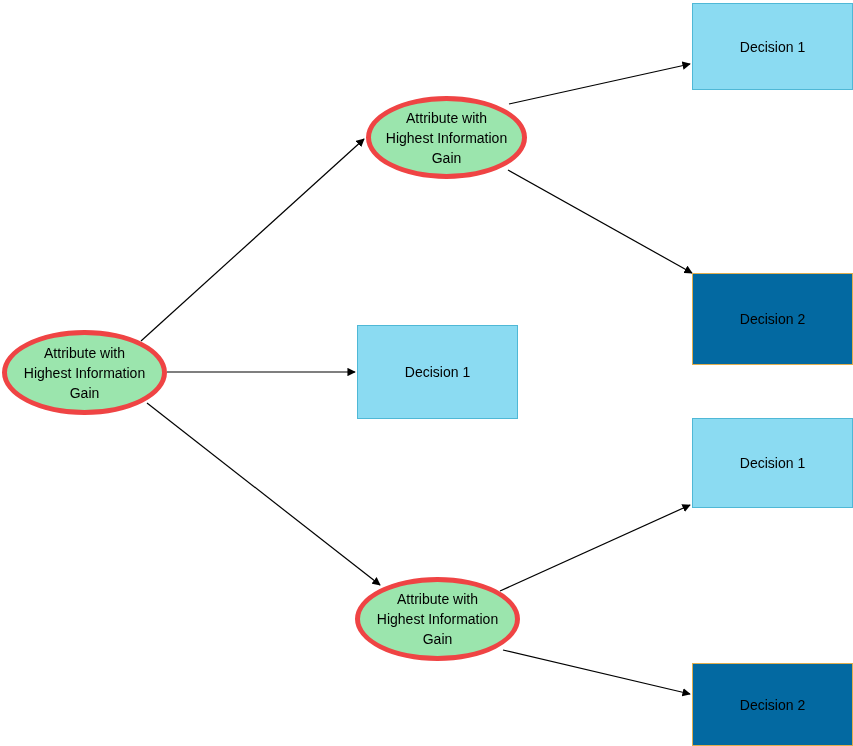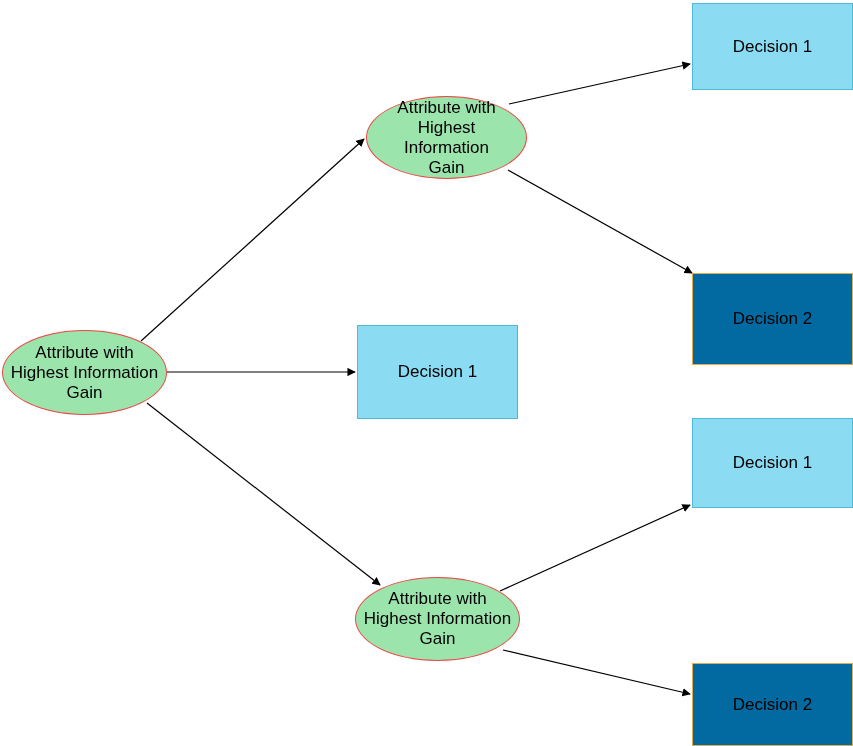--- a/index.html
+++ b/index.html
@@ -27,30 +27,30 @@
   .node {
     position: absolute;
     display: flex;
     align-items: center;
     justify-content: center;
     text-align: center;
     box-sizing: border-box;
     z-index: 2;
   }
   .node-label {
-    font-size: 17px;
+    font-size: 14px;
     line-height: 20px;
     color: #000000;
     white-space: pre-line;
     padding: 0 6px;
   }
   .ellipse {
     border-radius: 50%;
     background: #9BE5AD;
-    border: 1px solid #ef4444;
+    border: 5px solid #ef4444;
   }
   .box {
     border-width: 1px;
     border-style: solid;
   }
   .box-blue {
     background: #8BDBF2;
     border-color: #4FB8D6;
   }
   .box-orange {

